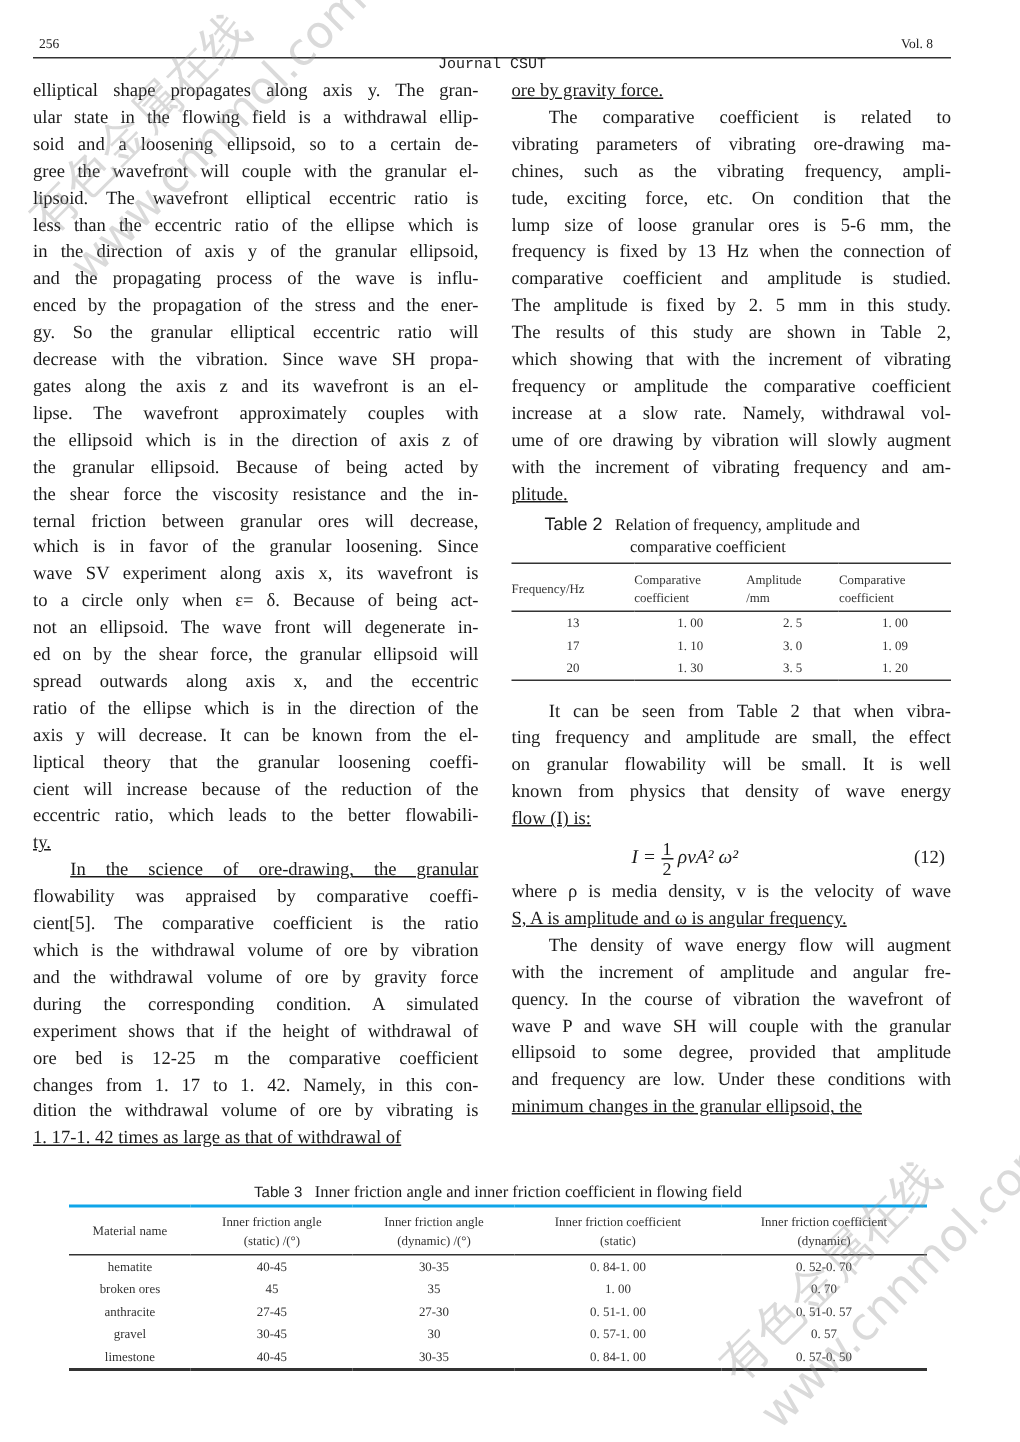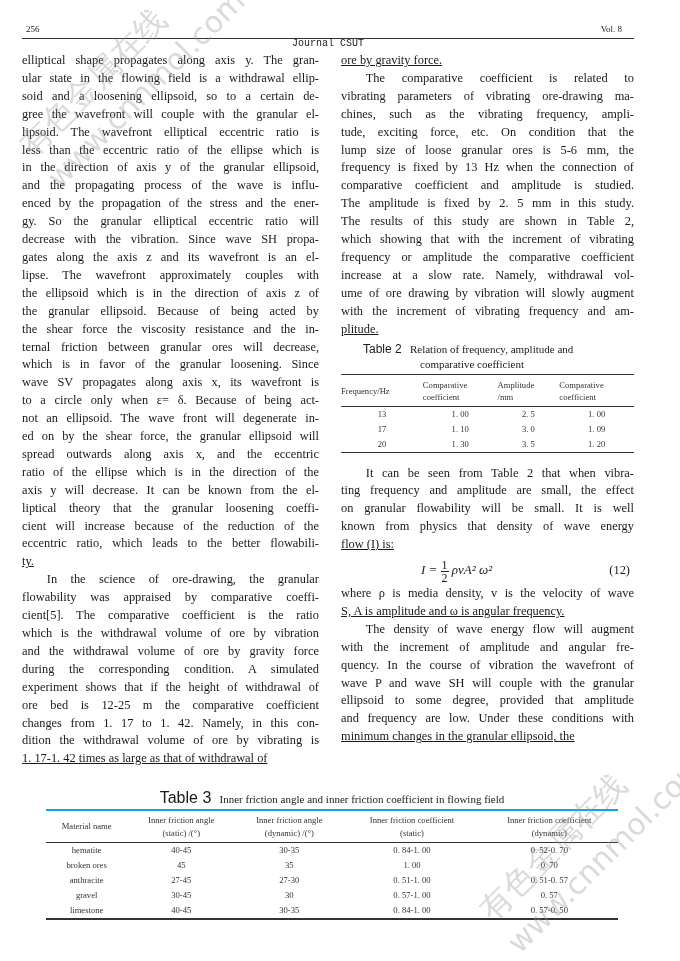--- a/index.html
+++ b/index.html
@@ -24,21 +24,21 @@
   table.t2 thead tr { border-top: 1.5px solid #333; border-bottom: 1px solid #333; }
   table.t2 tbody { border-bottom: 1.5px solid #333; }
   .eq { position: relative; height: 26px; margin: 3px 0 2px 0; }
   .eq .body { position: absolute; left: 80px; top: 2px; font-size: 13px; font-style: italic; }
   .frac { display: inline-block; vertical-align: middle; text-align: center; font-style: normal; font-size: 12px; line-height: 12px; }
   .frac .num { display: block; border-bottom: 1px solid #222; padding: 0 1px; }
   .frac .den { display: block; }
   .eq .num-label { position: absolute; right: 4px; top: 5px; font-size: 12.4px; }
   .t3wrap { position: absolute; left: 46px; top: 789px; width: 572px; }
   .t3cap { text-align: center; font-size: 11px; margin-bottom: 2px; }
-  .t3cap .tl { font-family: "Liberation Sans", sans-serif; font-size: 16px; }
+  .t3cap .tl { font-family: "Liberation Sans", sans-serif; font-size: 10px; }
   table.t3 th { font-weight: normal; line-height: 12.5px; padding: 3px 0 3px; font-size: 8.6px; }
   table.t3 td { text-align: center; line-height: 15px; padding: 0; font-size: 8.6px; }
   table.t3 thead tr { border-top: 2px solid #0ea5e9; border-bottom: 1px solid #333; }
   table.t3 tbody { border-bottom: 2px solid #333; }
   .wm { position: absolute; color: rgba(150,150,150,0.35); font-family: "DejaVu Sans", sans-serif;
         pointer-events: none; transform-origin: left top; white-space: nowrap; }
   .wm1 { left: 10px; top: 135px; font-size: 32px; transform: rotate(-45deg); }
   .wm2 { left: 40px; top: 170px; font-size: 30px; transform: rotate(-45deg); }
   .wm3 { left: 470px; top: 900px; font-size: 32px; transform: rotate(-45deg); }
   .wm4 { left: 500px; top: 935px; font-size: 30px; transform: rotate(-45deg); }
@@ -65,34 +65,34 @@
       <span class="ln">enced by the propagation of the stress and the ener-</span>
       <span class="ln">gy. So the granular elliptical eccentric ratio will</span>
       <span class="ln">decrease with the vibration. Since wave SH propa-</span>
       <span class="ln">gates along the axis z and its wavefront is an el-</span>
       <span class="ln">lipse. The wavefront approximately couples with</span>
       <span class="ln">the ellipsoid which is in the direction of axis z of</span>
       <span class="ln">the granular ellipsoid. Because of being acted by</span>
       <span class="ln">the shear force the viscosity resistance and the in-</span>
       <span class="ln">ternal friction between granular ores will decrease,</span>
       <span class="ln">which is in favor of the granular loosening. Since</span>
-      <span class="ln">wave SV propagates along axis x, its wavefront is</span>
+      <span class="ln">wave SV experiment along axis x, its wavefront is</span>
       <span class="ln">to a circle only when ε= δ. Because of being act-</span>
       <span class="ln">not an ellipsoid. The wave front will degenerate in-</span>
       <span class="ln">ed on by the shear force, the granular ellipsoid will</span>
       <span class="ln">spread outwards along axis x, and the eccentric</span>
       <span class="ln">ratio of the ellipse which is in the direction of the</span>
       <span class="ln">axis y will decrease. It can be known from the el-</span>
       <span class="ln">liptical theory that the granular loosening coeffi-</span>
       <span class="ln">cient will increase because of the reduction of the</span>
       <span class="ln">eccentric ratio, which leads to the better flowabili-</span>
       <span class="ln last">ty.</span>
     </div>
   <div>
-      <span class="ln" style="padding-left: 2em;">In the science of ore-drawing, the granular</span>
+      <span class="ln" style="padding-left: 2em; text-decoration: underline;">In the science of ore-drawing, the granular</span>
       <span class="ln">flowability was appraised by comparative coeffi-</span>
       <span class="ln">cient[5]. The comparative coefficient is the ratio</span>
       <span class="ln">which is the withdrawal volume of ore by vibration</span>
       <span class="ln">and the withdrawal volume of ore by gravity force</span>
       <span class="ln">during the corresponding condition. A simulated</span>
       <span class="ln">experiment shows that if the height of withdrawal of</span>
       <span class="ln">ore bed is 12-25 m the comparative coefficient</span>
       <span class="ln">changes from 1. 17 to 1. 42. Namely, in this con-</span>
       <span class="ln">dition the withdrawal volume of ore by vibrating is</span>
       <span class="ln last">1. 17-1. 42 times as large as that of withdrawal of</span>

